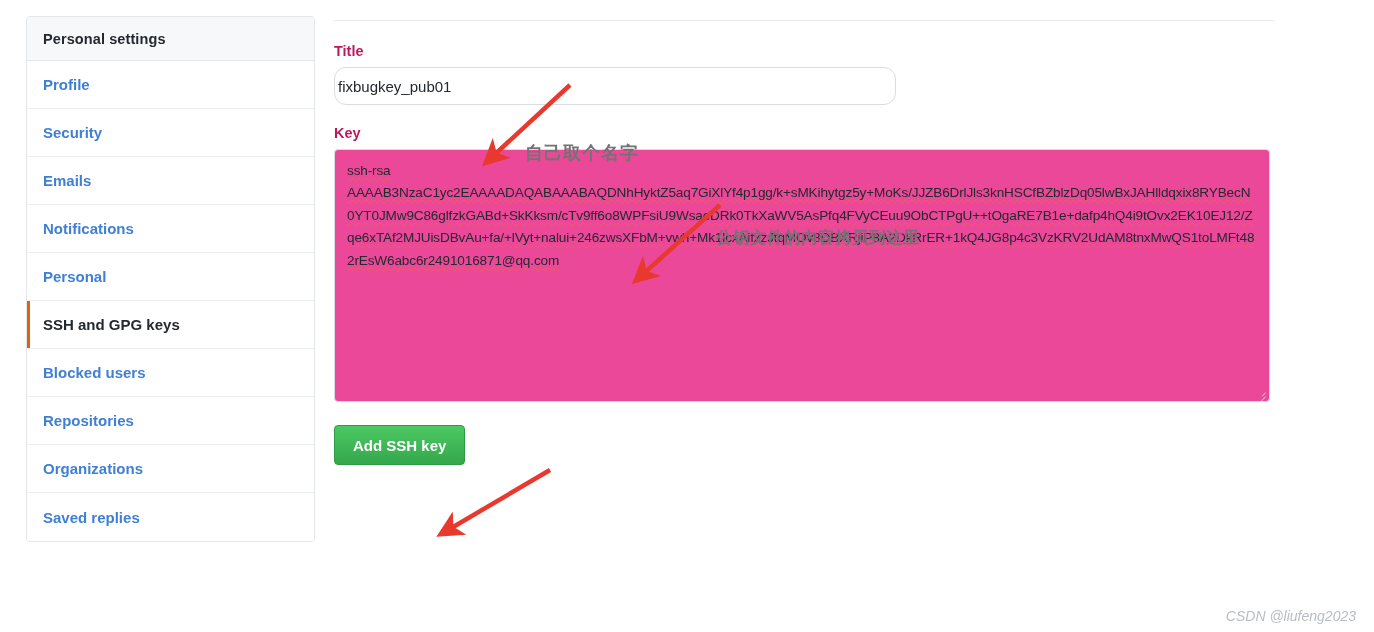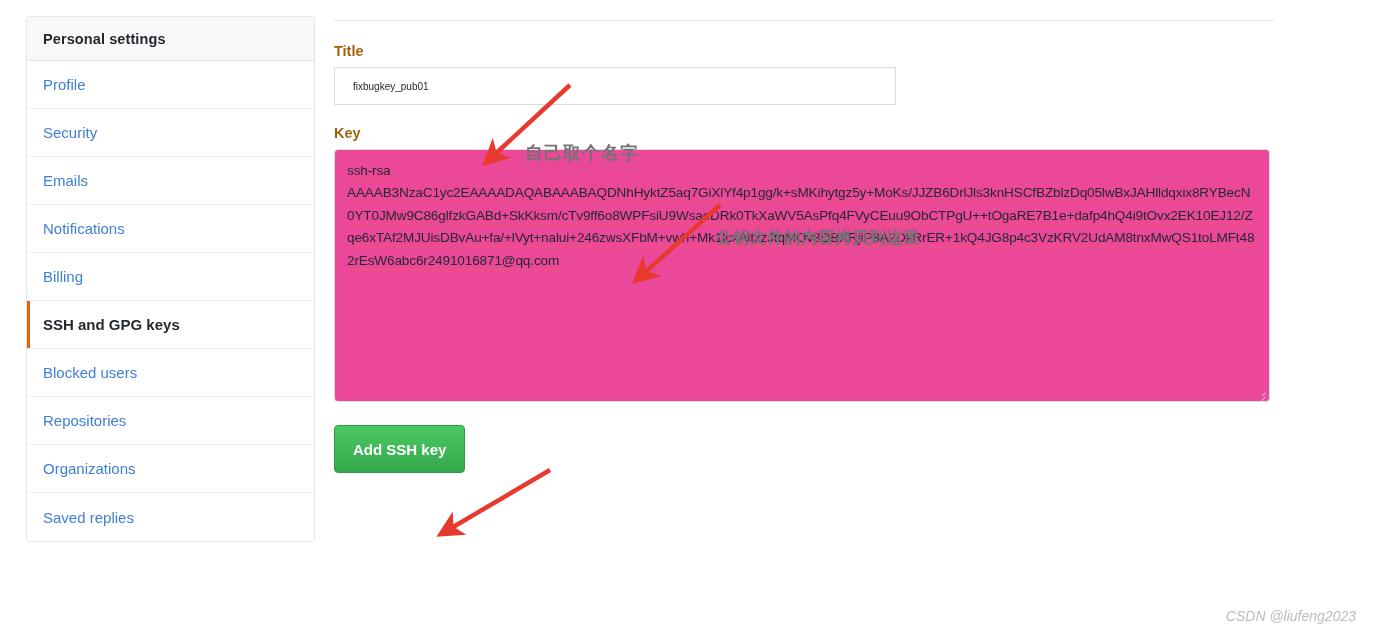--- a/index.html
+++ b/index.html
@@ -36,20 +36,21 @@
   .nav-item {
     position: relative;
     height: 48px;
     display: flex; align-items: center;
     padding: 0 16px;
     border-bottom: 1px solid #eceef0;
     font-size: 15px;
     color: #3f7fd4;
     cursor: pointer;
     background: #fff;
+    font-weight: bold;
   }
   .nav-item:last-child { border-bottom: none; }
   .nav-item.selected {
     color: #24292e;
     font-weight: bold;
     background: #fff;
   }
   .nav-item.selected::before {
     content: "";
     position: absolute;
@@ -81,30 +82,30 @@
   .title-rule {
     height: 1px;
     background: #e6e8ea;
     width: 940px;
     margin-bottom: 22px;
   }
 
   .field-label {
     font-size: 14.5px;
     font-weight: bold;
-    color: #a16207;
+    color: #be185d;
     margin-bottom: 8px;
   }
   .text-input {
     width: 562px;
     height: 38px;
     border: 1px solid #d9dde1;
-    border-radius: 0;
-    padding: 0 18px;
-    font-size: 10px;
+    border-radius: 12px;
+    padding: 0 3px;
+    font-size: 15px;
     color: #24292e;
     font-family: "Liberation Sans", sans-serif;
     background: #fff;
     outline: none;
   }
   .key-area {
     margin-top: 20px;
   }
   .key-box {
     position: relative;
@@ -140,21 +141,21 @@
     right: 1px;
     height: 1px;
     background: #b9bfc5;
     display: block;
   }
   .resize-grip i:nth-child(1) { bottom: 2px; width: 9px; transform: rotate(-45deg); transform-origin: right bottom;}
   .resize-grip i:nth-child(2) { bottom: 6px; width: 5px; transform: rotate(-45deg); transform-origin: right bottom;}
 
   .submit-btn {
     margin-top: 23px;
-    height: 48px;
+    height: 40px;
     padding: 0 18px;
     background: linear-gradient(#4cc863, #34a84c);
     border: 1px solid #2f9b45;
     border-radius: 4px;
     color: #fff;
     font-size: 15px;
     font-weight: bold;
     font-family: "Liberation Sans", sans-serif;
     cursor: pointer;
   }
@@ -198,21 +199,21 @@
         <div class="nav-item">
           <span>Security</span>
         </div>
         <div class="nav-item">
           <span>Emails</span>
         </div>
         <div class="nav-item">
           <span>Notifications</span>
         </div>
         <div class="nav-item">
-          <span>Billing</span>
+          <span>Personal</span>
         </div>
         <div class="nav-item selected">
           <span>SSH and GPG keys</span>
         </div>
         <div class="nav-item">
           <span>Blocked users</span>
         </div>
         <div class="nav-item">
           <span>Repositories</span>
         </div>

